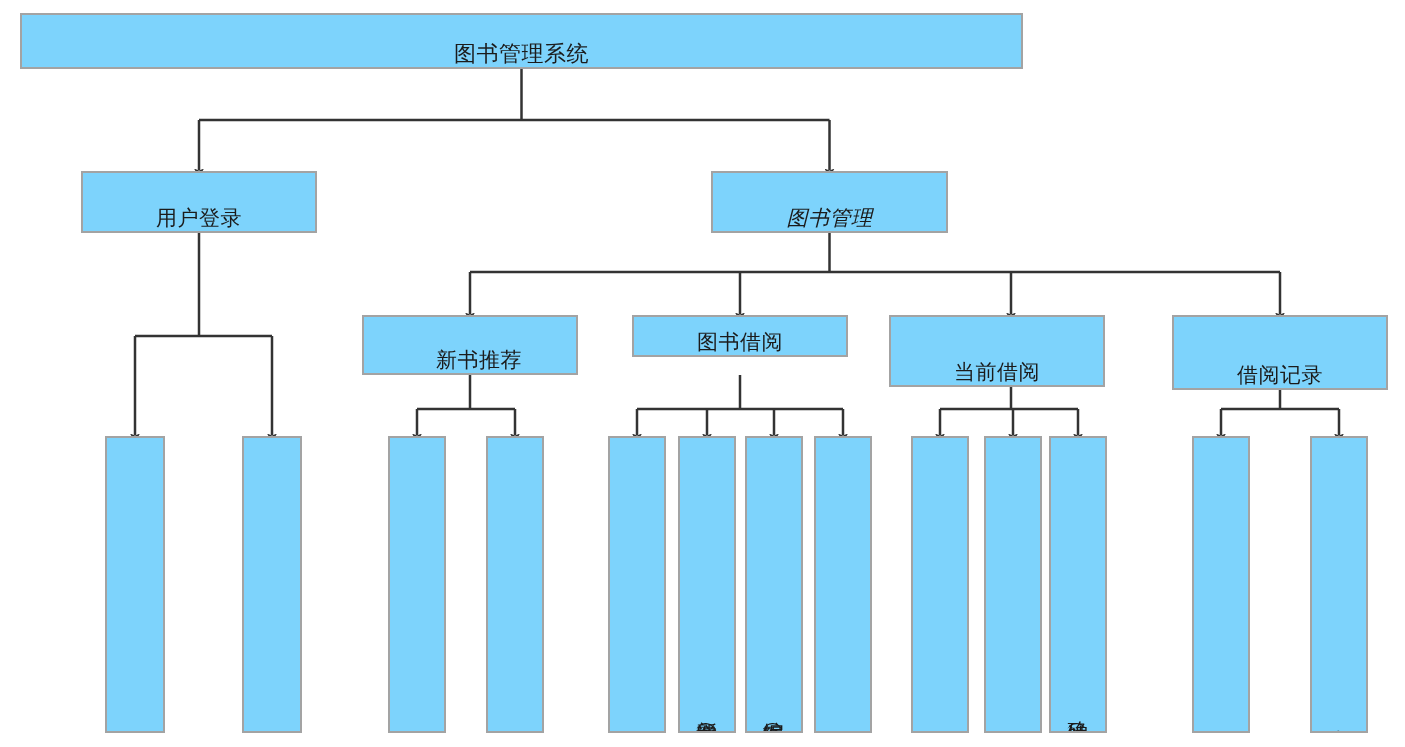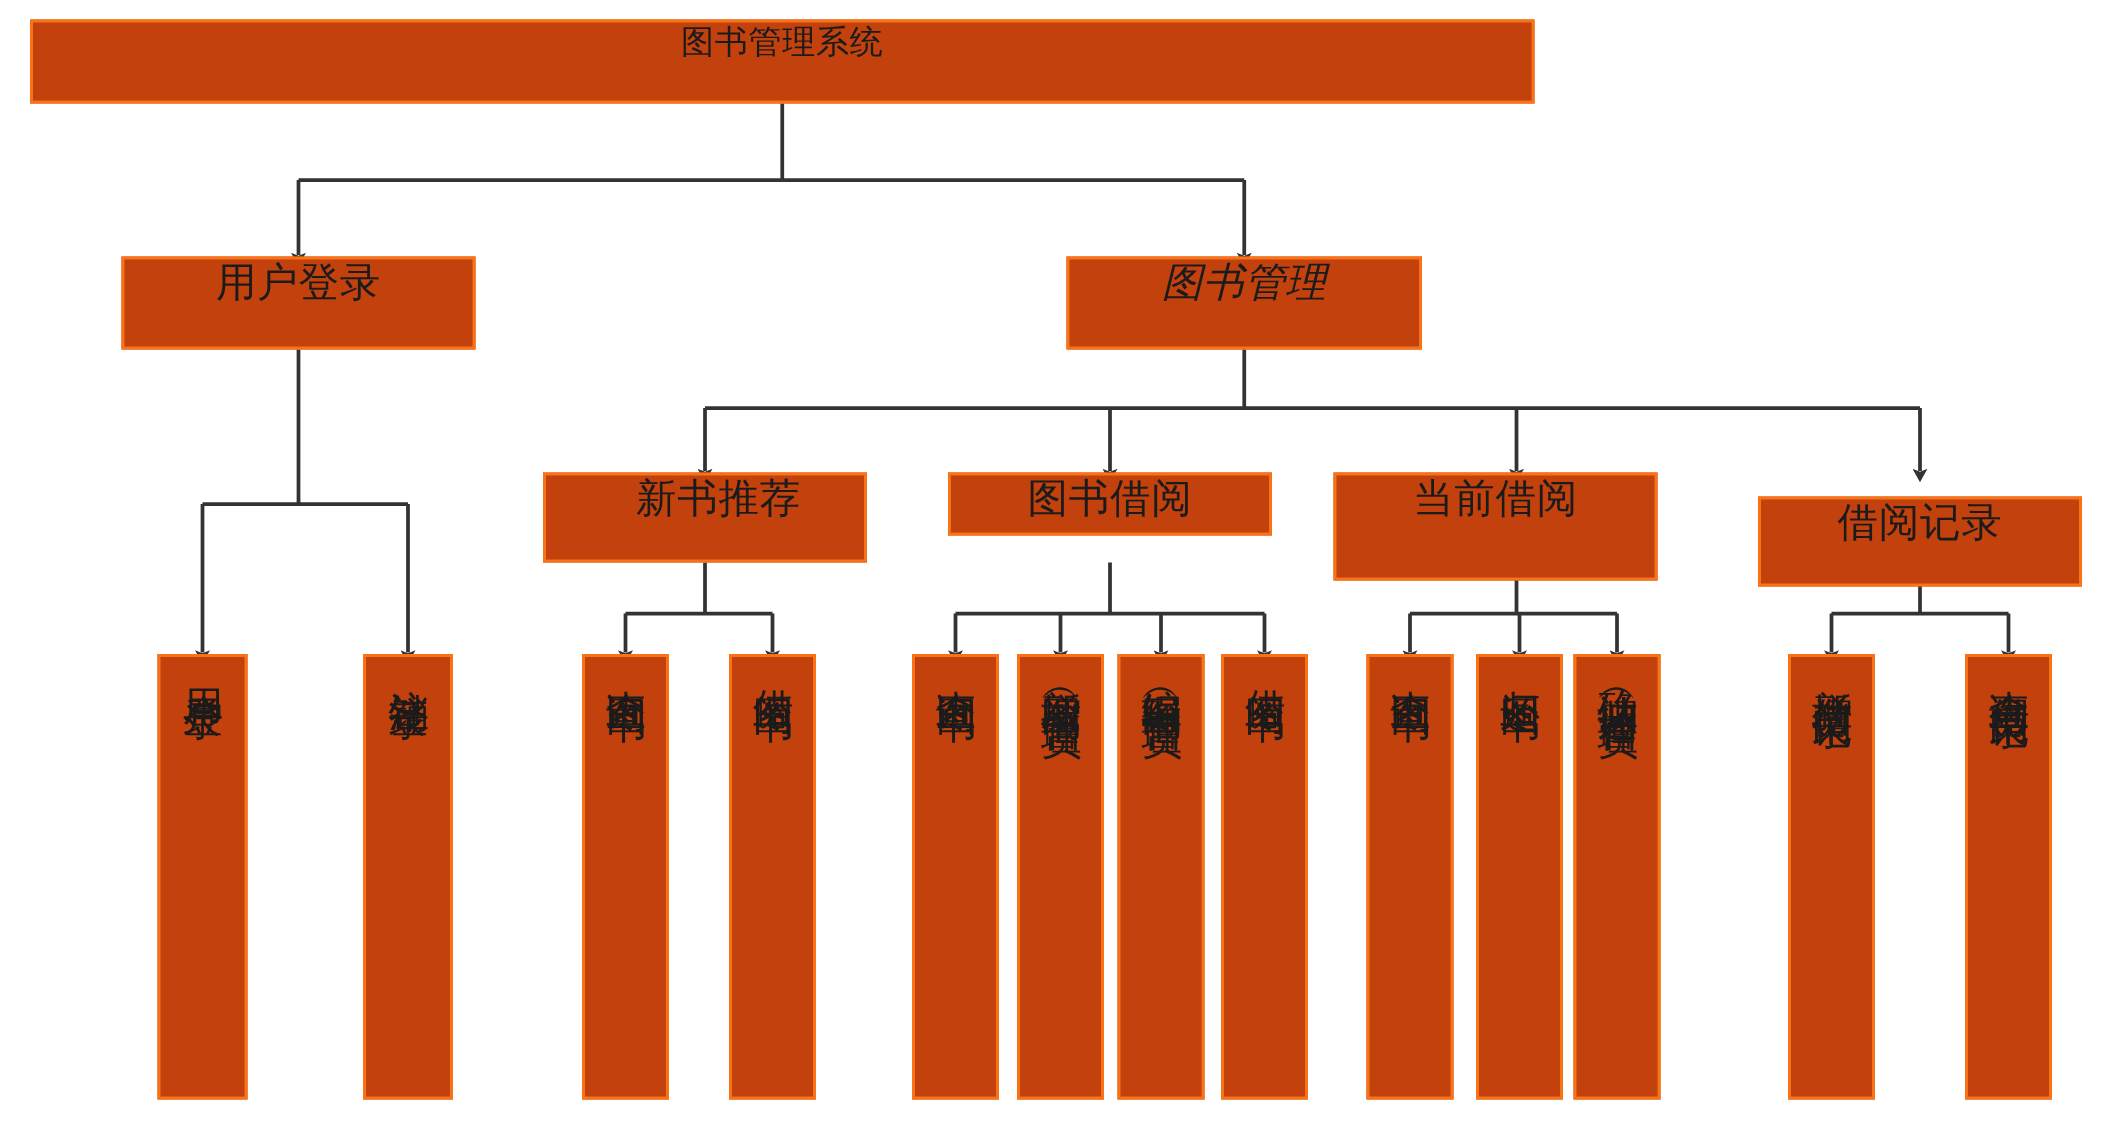--- a/index.html
+++ b/index.html
@@ -21,30 +21,30 @@
     position: absolute;
     left: 0;
     top: 0;
     width: 1405px;
     height: 747px;
     pointer-events: none;
   }
   .node {
     position: absolute;
     box-sizing: border-box;
-    background: #c2410c;
-    border: 2px solid #f97316;
+    background: #7dd3fc;
+    border: 2px solid #a3a3a3;
     display: flex;
-    align-items: flex-start;
+    align-items: flex-end;
     justify-content: center;
     overflow: hidden;
   }
   .node .label {
     color: #1b1b1b;
-    font-size: 27px;
+    font-size: 21px;
     line-height: 1.18;
     letter-spacing: 0.5px;
     text-align: center;
     white-space: nowrap;
   }
   .node.vertical .label {
     writing-mode: vertical-rl;
     text-orientation: upright;
     letter-spacing: 3px;
     line-height: 1;
@@ -118,21 +118,21 @@
       </div>
       <div class="node" style="left: 362px; top: 315px; width: 216px; height: 60px; padding-left: 18px;">
         <span class="label">新书推荐</span>
       </div>
       <div class="node" style="left: 632px; top: 315px; width: 216px; height: 42px;">
         <span class="label">图书借阅</span>
       </div>
       <div class="node" style="left: 889px; top: 315px; width: 216px; height: 72px;">
         <span class="label">当前借阅</span>
       </div>
-      <div class="node" style="left: 1172px; top: 331px; width: 216px; height: 60px;">
+      <div class="node" style="left: 1172px; top: 315px; width: 216px; height: 75px;">
         <span class="label">借阅记录</span>
       </div>
       <div class="node vertical" style="left: 105px; top: 436px; width: 60px; height: 297px;">
         <span class="label">用户登录</span>
       </div>
       <div class="node vertical" style="left: 242px; top: 436px; width: 60px; height: 297px;">
         <span class="label">注销登录</span>
       </div>
       <div class="node vertical" style="left: 388px; top: 436px; width: 58px; height: 297px;">
         <span class="label">查询图书</span>

